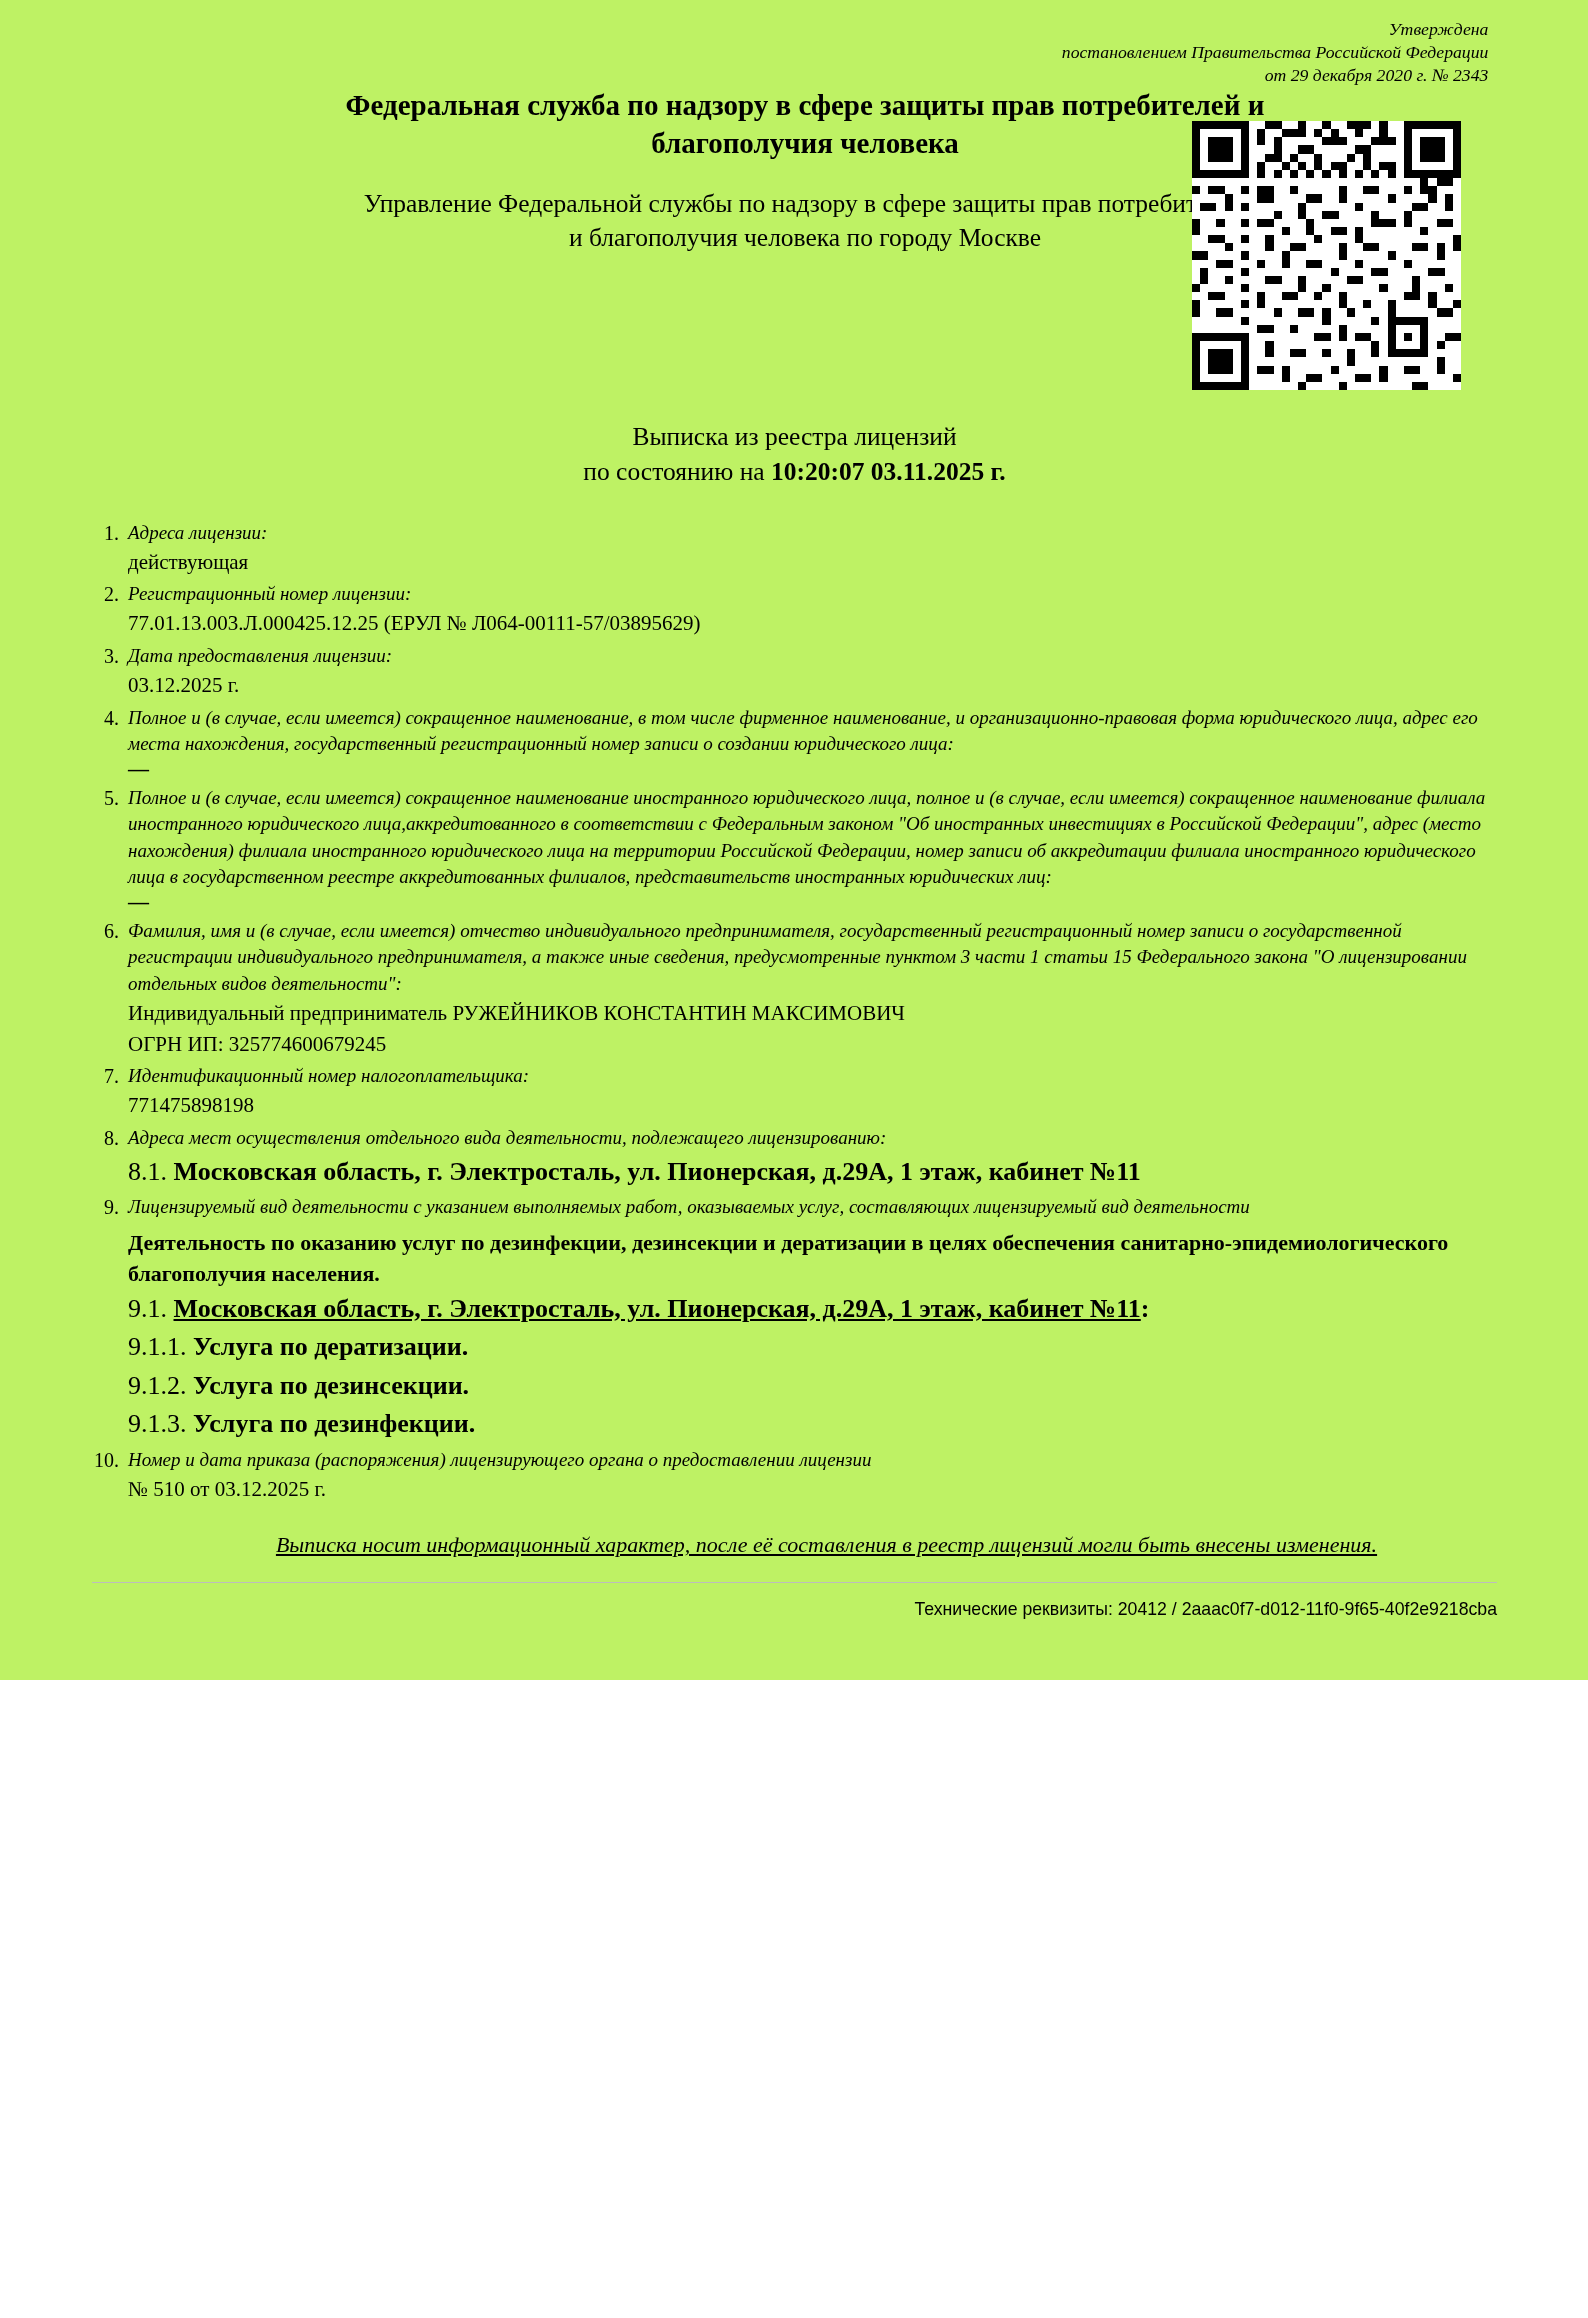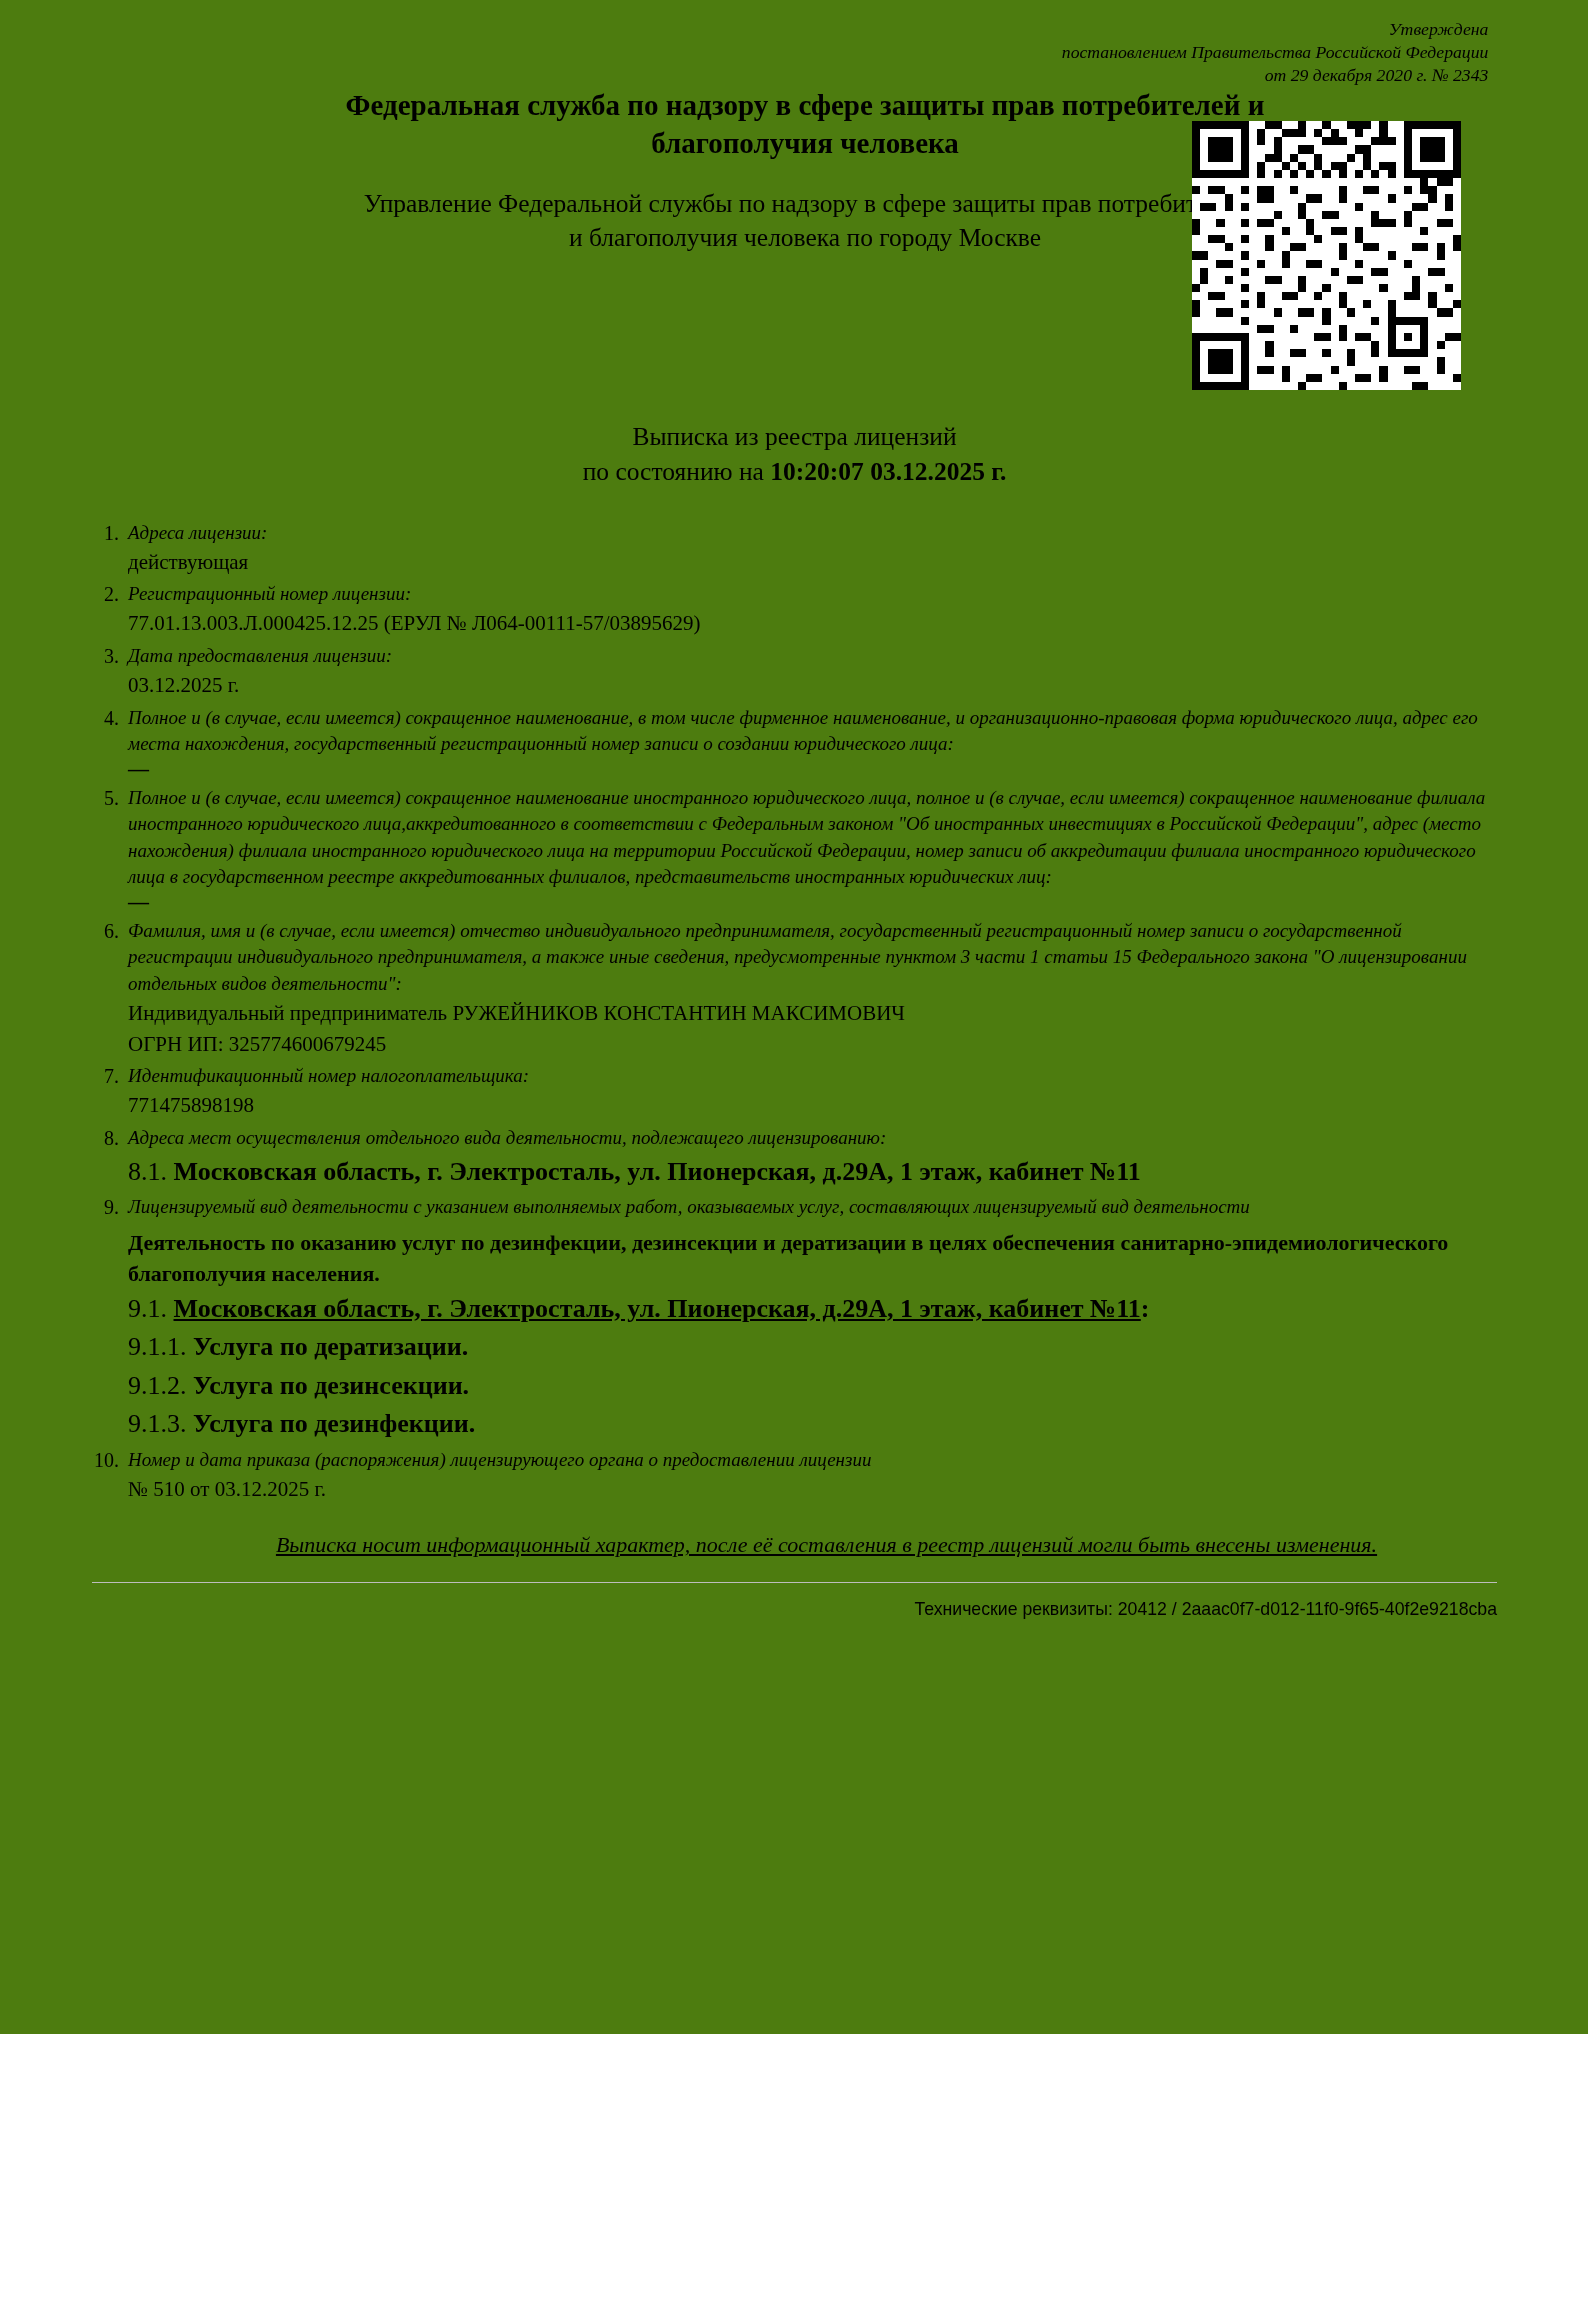--- a/index.html
+++ b/index.html
@@ -9,22 +9,22 @@
   }
   body {
     width: 1589px;
     font-family: "Liberation Serif", "DejaVu Serif", serif;
     color: #000000;
     -webkit-font-smoothing: antialiased;
   }
   .page {
     position: relative;
     width: 1589px;
-    height: 2034px;
-    background: #4d7c0f;
+    height: 1680px;
+    background: #bef264;
     box-sizing: border-box;
     padding: 15.6px 85px 0 85px;
   }
 
   
   .approval {
     text-align: right;
     font-style: italic;
     font-size: 17.7px;
     line-height: 1.30;
@@ -355,21 +355,21 @@
             <rect x="31" y="26" width="2" height="1"></rect>
           <rect x="30" y="27" width="1" height="1"></rect>
         </g>
       </svg>
     </div>
   </div>
 
   <div class="extract">
     <div>Выписка из реестра лицензий</div>
     <div>
-      <span>по состоянию на </span><b>10:20:07 03.12.2025 г.</b>
+      <span>по состоянию на </span><b>10:20:07 03.11.2025 г.</b>
     </div>
   </div>
 
   <ol class="items">
 
     <li>
       <span class="lbl">Адреса лицензии:</span>
       <span class="val">действующая</span>
     </li>
 

